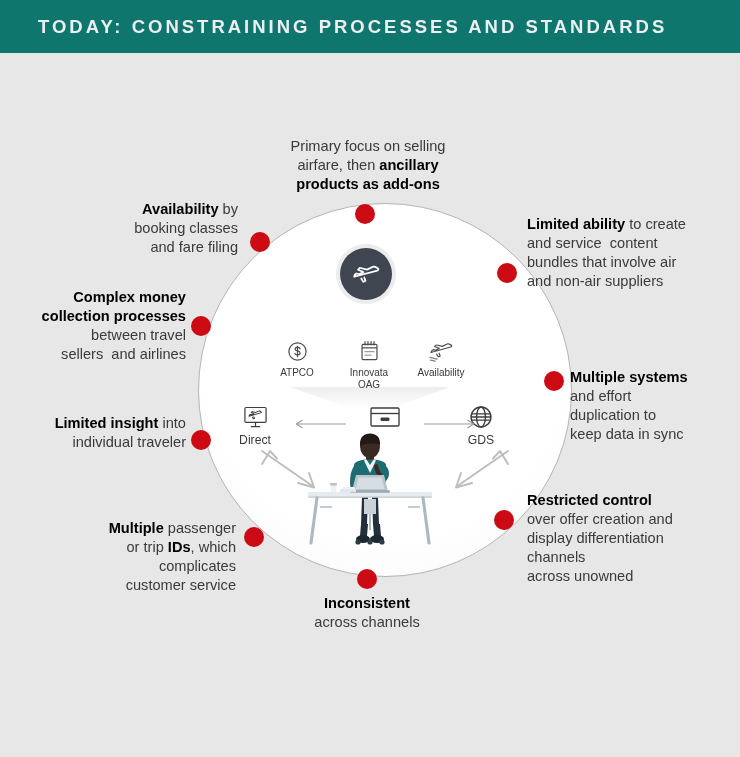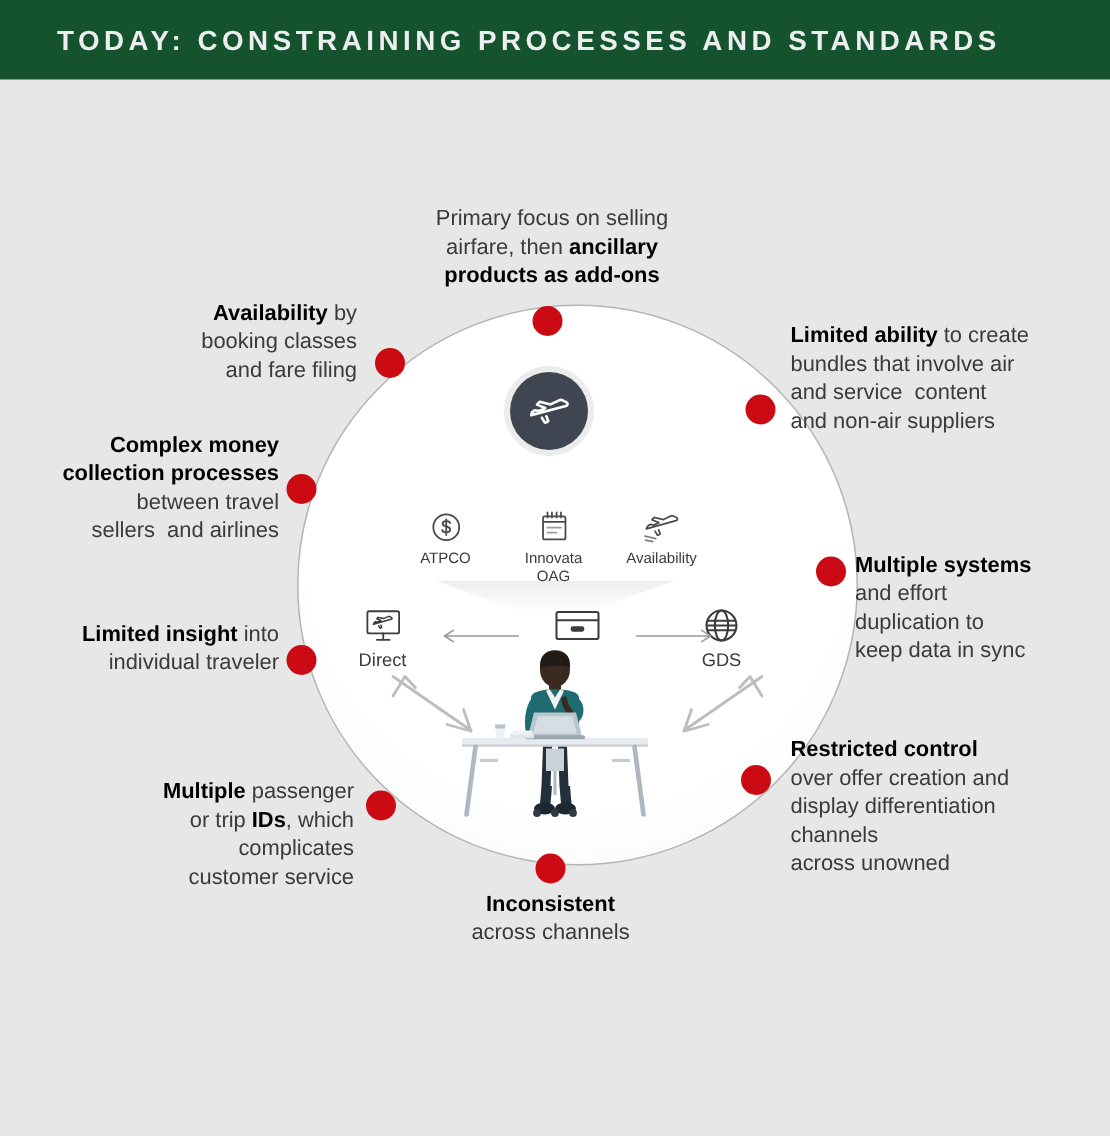--- a/index.html
+++ b/index.html
@@ -7,21 +7,21 @@
     width: 740px; height: 757px;
     font-family: "Liberation Sans", sans-serif;
     background: #e7e7e7;
     overflow: hidden;
   }
   #stage { position: relative; width: 740px; height: 757px; background: #e7e7e7; }
 
   
   .header {
     position: absolute; left: 0; top: 0; width: 740px; height: 53px;
-    background: #14532d;
+    background: #0f766e;
     display: flex; align-items: center;
   }
   .header-title {
     margin-left: 38px;
     color: #eceef0;
     font-size: 18.5px;
     font-weight: bold;
     letter-spacing: 3.0px;
     white-space: nowrap;
   }
@@ -178,22 +178,22 @@
         <div><span>or&nbsp;trip&nbsp;</span><b>IDs</b><span>,&nbsp;which</span></div>
         <div><span>complicates</span></div>
         <div><span>customer&nbsp;service</span></div>
       </div>
       <div class="callout cal-c" style="left: 272px; top: 594px; width: 190px; color: rgb(58, 58, 58);">
         <div><b>Inconsistent</b></div>
         <div><span>across&nbsp;channels</span></div>
       </div>
       <div class="callout cal-l" style="left: 527px; top: 215px; width: 200px; color: rgb(58, 58, 58);">
         <div><b>Limited&nbsp;ability</b><span>&nbsp;to&nbsp;create</span></div>
+        <div><span>and&nbsp;service&nbsp;&nbsp;content</span></div>
         <div><span>bundles&nbsp;that&nbsp;involve&nbsp;air</span></div>
-        <div><span>and&nbsp;service&nbsp;&nbsp;content</span></div>
         <div><span>and&nbsp;non-air&nbsp;suppliers</span></div>
       </div>
       <div class="callout cal-l" style="left: 570px; top: 368px; width: 165px; color: rgb(58, 58, 58);">
         <div><b>Multiple&nbsp;systems</b></div>
         <div><span>and&nbsp;effort</span></div>
         <div><span>duplication&nbsp;to</span></div>
         <div><span>keep&nbsp;data&nbsp;in&nbsp;sync</span></div>
       </div>
       <div class="callout cal-l" style="left: 527px; top: 491px; width: 200px; color: rgb(58, 58, 58);">
         <div><b>Restricted&nbsp;control</b></div>

